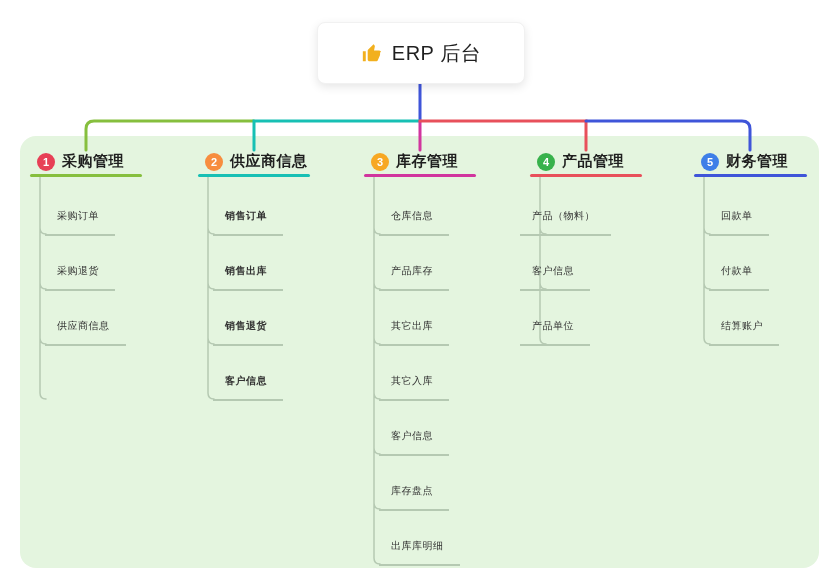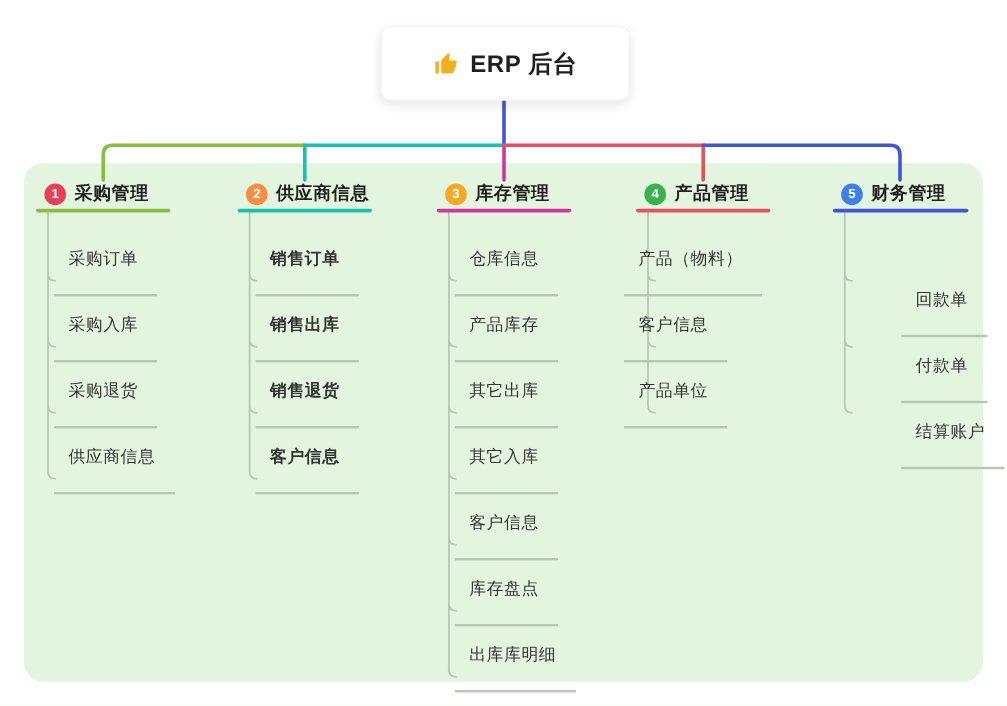--- a/index.html
+++ b/index.html
@@ -1,28 +1,28 @@
 <!DOCTYPE html>
 <html style="--canvas-bg: #e4f5df; --child-line: #b5c9b2; --child-text: #333333; --root-line: #3f55d9; --icon-gold: #f2b01e; --label-text: #1f1f1f;"><head>
 <meta charset="utf-8">
 <style>
   html,body{margin:0;padding:0;background:#ffffff;font-family:"Liberation Sans","DejaVu Sans",sans-serif;}
   .stage{position:relative;width:839px;height:588px;overflow:hidden;background:#fff;}
   .canvas{position:absolute;left:20px;top:136px;width:799px;height:432px;background:var(--canvas-bg,#e4f5df);border-radius:16px;}
   .overlay{position:absolute;left:0;top:0;width:839px;height:588px;pointer-events:none;}
   .root-node{position:absolute;left:317px;top:22px;width:206px;height:60px;background:#ffffff;border:1px solid #f1f1f1;border-radius:8px;box-shadow:0 3px 10px rgba(0,0,0,.10);display:flex;align-items:center;justify-content:center;gap:9px;z-index:3;}
   .root-icon svg{width:22px;height:22px;display:block;}
-  .root-label{font-size:20px;color:var(--label-text,#1f1f1f);font-weight:700;letter-spacing:.5px;}
+  .root-label{font-size:20px;color:var(--label-text,#1f1f1f);font-weight:400;letter-spacing:.5px;}
   .branch-underline{position:absolute;top:174px;height:3px;border-radius:2px;z-index:2;}
   .branch-header{position:absolute;top:149px;height:25px;display:flex;align-items:center;gap:7px;padding-left:7px;box-sizing:border-box;z-index:2;}
   .badge{width:18px;height:18px;border-radius:50%;color:#fff;font-size:11px;font-weight:700;display:flex;align-items:center;justify-content:center;flex:0 0 18px;}
   .branch-label{font-size:15px;font-weight:600;color:var(--label-text,#1f1f1f);letter-spacing:.5px;white-space:nowrap;}
   .children{position:absolute;top:202px;display:flex;flex-direction:column;align-items:flex-start;z-index:2;}
   .child{height:55px;}
-  .child-inner{display:inline-block;padding:5px 16px 21px 12px;border-bottom:2px solid var(--child-line,#b5c9b2);font-size:14px;line-height:17px;color:var(--child-text,#333);letter-spacing:.5px;white-space:nowrap;}
+  .child-inner{display:inline-block;padding:5px 16px 10px 12px;border-bottom:2px solid var(--child-line,#b5c9b2);font-size:10px;line-height:17px;color:var(--child-text,#333);letter-spacing:.5px;white-space:nowrap;}
 </style>
 </head>
 <body>
 
 <div class="stage">
 
   <div class="canvas"></div>
 
   <svg class="overlay" viewBox="0 0 839 588" xmlns="http://www.w3.org/2000/svg">
     <path d="M420 80 V121" fill="none" stroke="#3f55d9" stroke-width="3" stroke-linecap="round"></path>
@@ -48,21 +48,20 @@
     <span class="root-label">ERP 后台</span>
   </div>
 
   <div class="branch-underline" style="left: 30px; width: 112px; background: rgb(134, 191, 62);"></div>
   <div class="branch-header" style="left:30px;width:112px;">
     <span class="badge" style="background: rgb(231, 64, 86);">1</span>
     <span class="branch-label">采购管理</span>
   </div>
   <div class="children" style="left:45px;">
     <div class="child"><span class="child-inner">采购订单</span></div>
-    <div class="child"><span class="child-inner">采购入库</span></div>
     <div class="child"><span class="child-inner">采购退货</span></div>
     <div class="child"><span class="child-inner">供应商信息</span></div>
   </div>
 
   <div class="branch-underline" style="left: 198px; width: 112px; background: rgb(23, 192, 180);"></div>
   <div class="branch-header" style="left:198px;width:112px;">
     <span class="badge" style="background: rgb(247, 141, 63);">2</span>
     <span class="branch-label">供应商信息</span>
   </div>
   <div class="children" style="left:213px;font-weight:bold;">
@@ -96,19 +95,19 @@
     <div class="child"><span class="child-inner">产品（物料）</span></div>
     <div class="child"><span class="child-inner">客户信息</span></div>
     <div class="child"><span class="child-inner">产品单位</span></div>
   </div>
 
   <div class="branch-underline" style="left: 694px; width: 113px; background: rgb(63, 85, 217);"></div>
   <div class="branch-header" style="left:694px;width:113px;">
     <span class="badge" style="background: rgb(62, 127, 232);">5</span>
     <span class="branch-label">财务管理</span>
   </div>
-  <div class="children" style="left:751px;margin-top:34px;">
+  <div class="children" style="left:709px;">
     <div class="child"><span class="child-inner">回款单</span></div>
     <div class="child"><span class="child-inner">付款单</span></div>
     <div class="child"><span class="child-inner">结算账户</span></div>
   </div>
 
 </div>
 
 </body></html>

